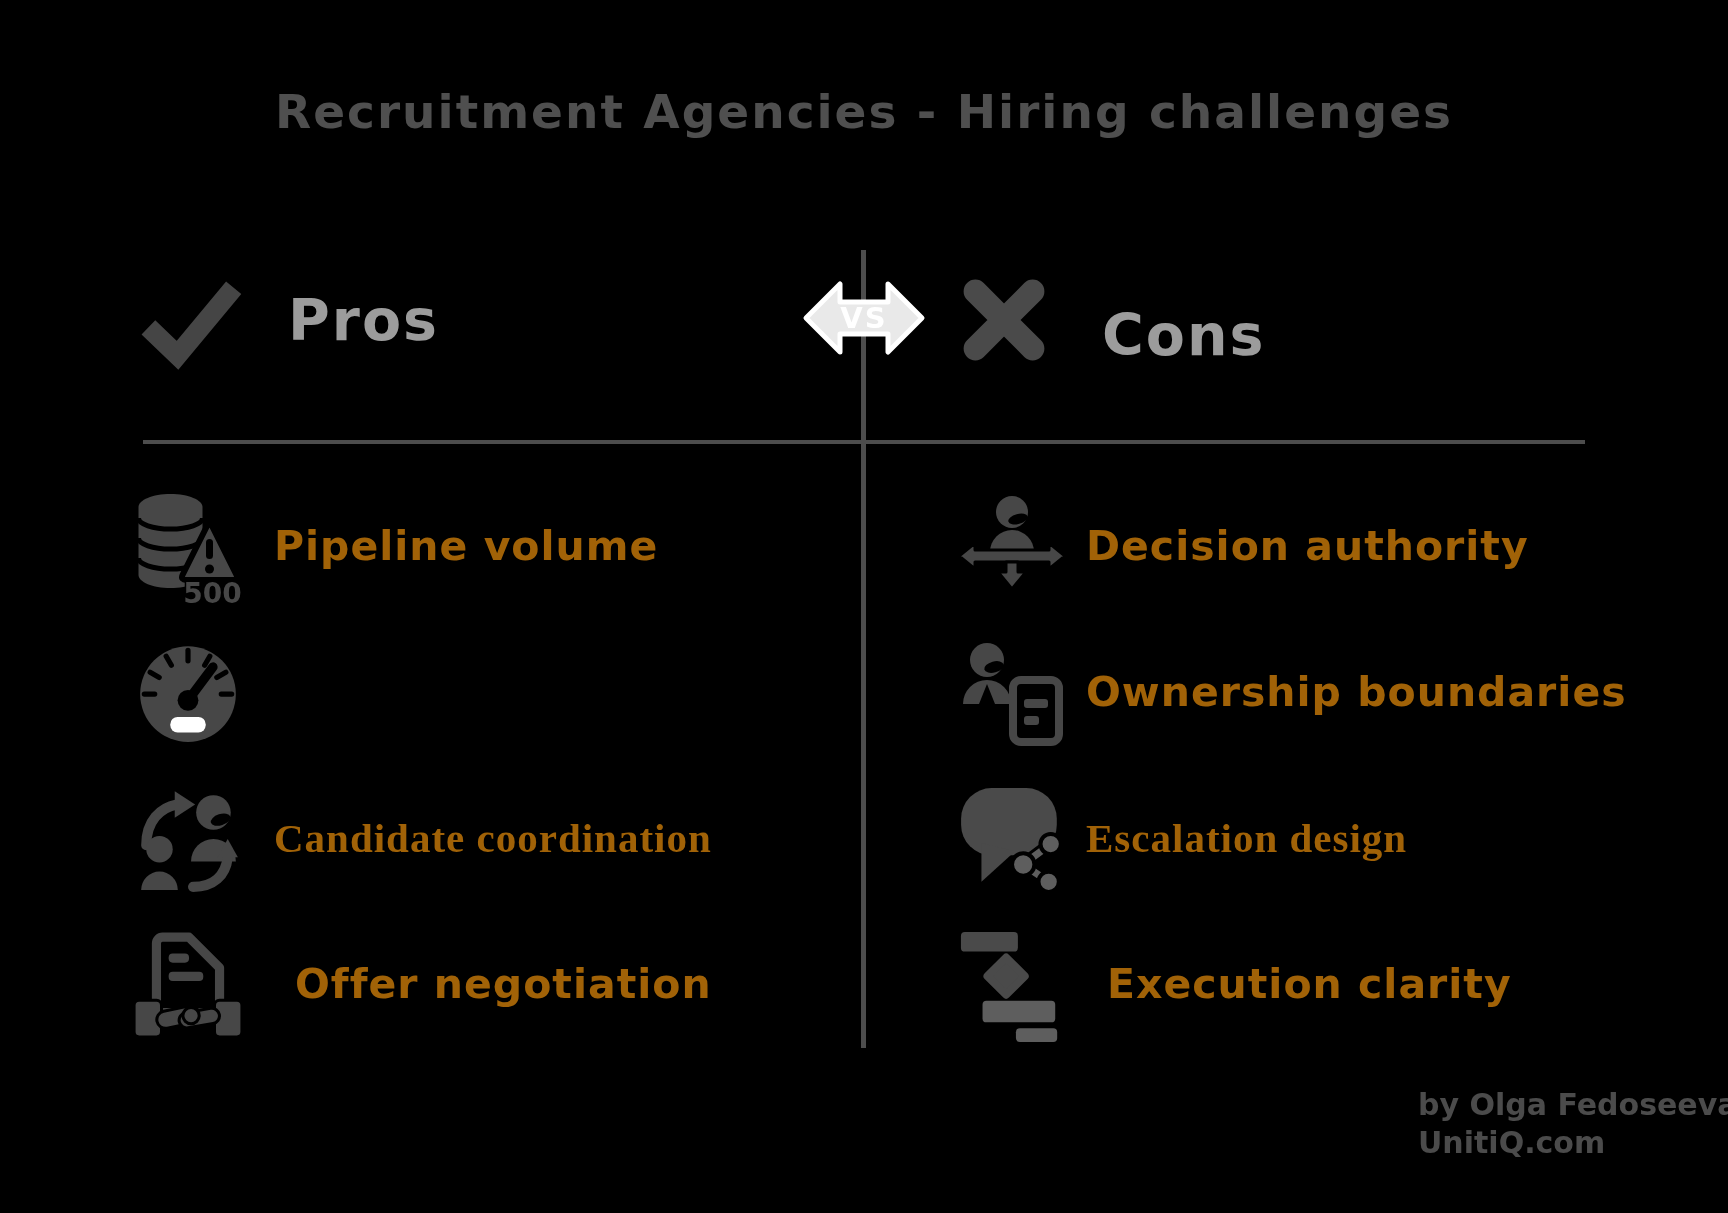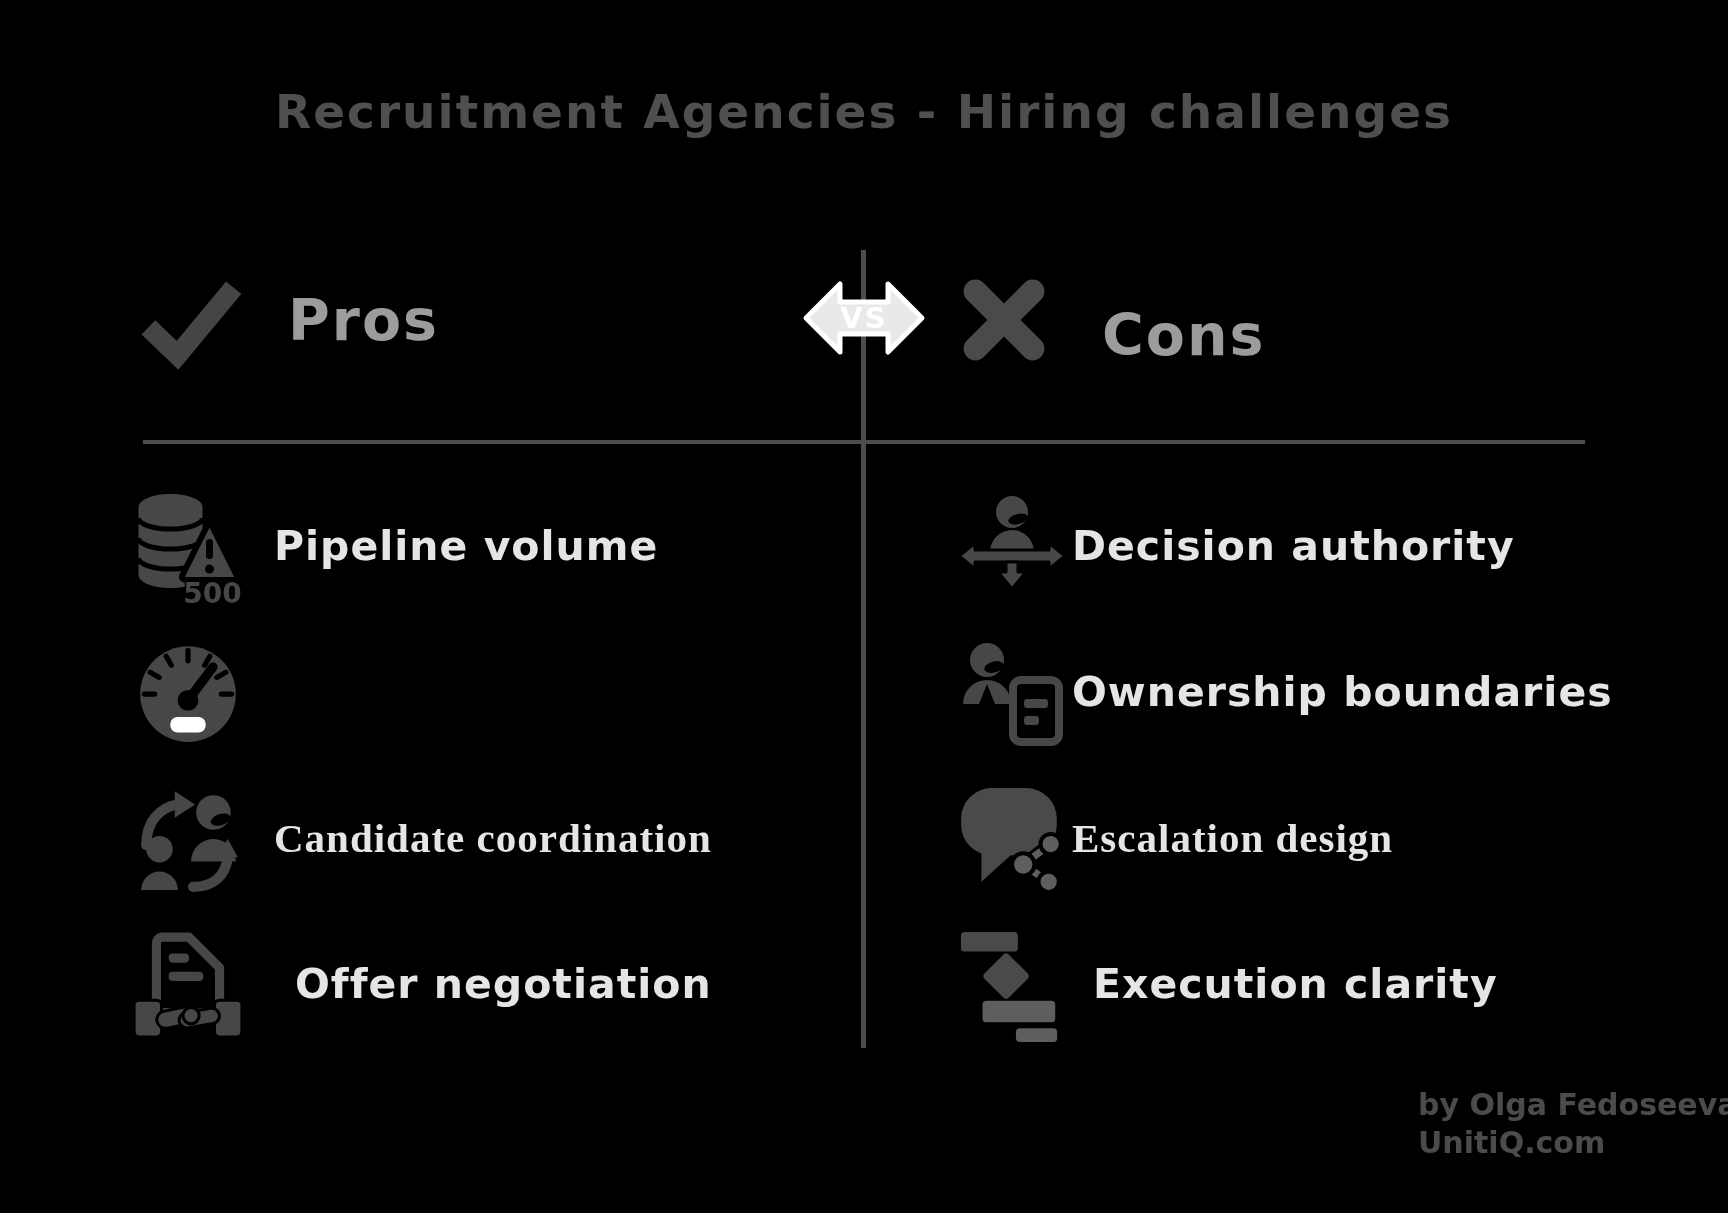--- a/index.html
+++ b/index.html
@@ -34,25 +34,25 @@
   .col-header.cons .heading { margin-left:34px;margin-top:30px; }
   .vs-badge { position:absolute; left:800px; top:266px; width:128px; height:104px; }
   .row { position:absolute; height:116px; display:flex; align-items:center; }
   .row.left  { left:128px; }
   .row.right { left:952px; }
   .icon-box {
     width:120px; height:116px; display:flex; align-items:center; justify-content:center;
     flex:0 0 auto;
   }
   .row .label {
-    font-size:41px; font-weight:bold; color:#e5e5e5; letter-spacing:1px;
+    font-size:41px; font-weight:bold; color:#a16207; letter-spacing:1px;
     white-space:nowrap;
   }
   .row.left  .label { margin-left:26px; }
-  .row.right .label { }
+  .row.right .label { margin-left:14px; }
   .r1 { top:488px; } .r2 { top:634px; } .r3 { top:780px;font-family:Liberation Serif, serif; } .r4 { top:926px;gap:21px; }
   .footer {
     position:absolute; left:1418px; top:1086px;
     font-size:30px; font-weight:bold; color:#4b4b4b; line-height:38px;
     white-space:nowrap;
   }
   svg { display:block; }
 </style>
 </head>
 <body>

